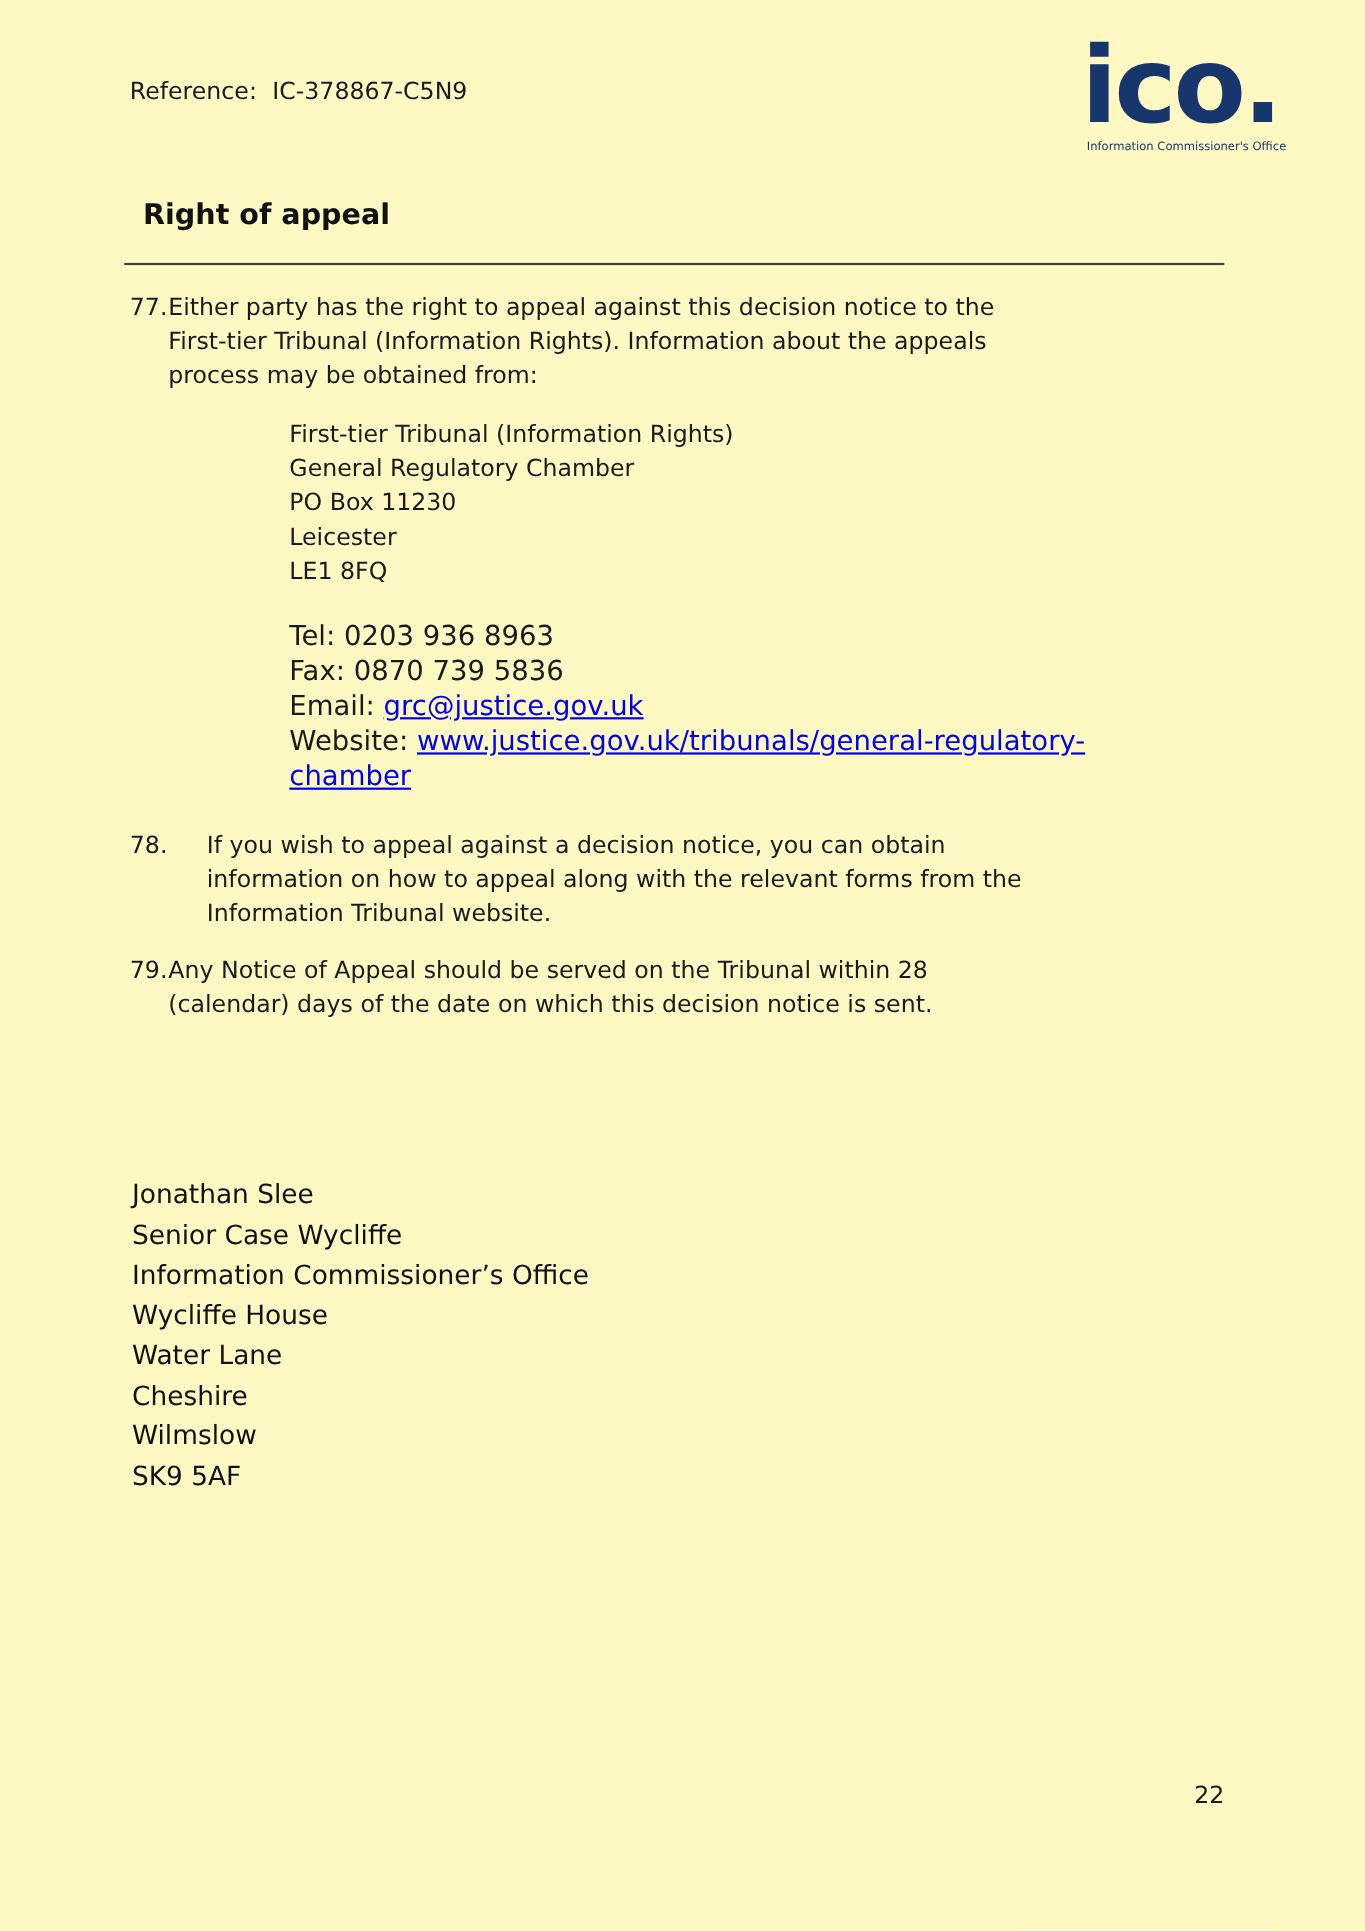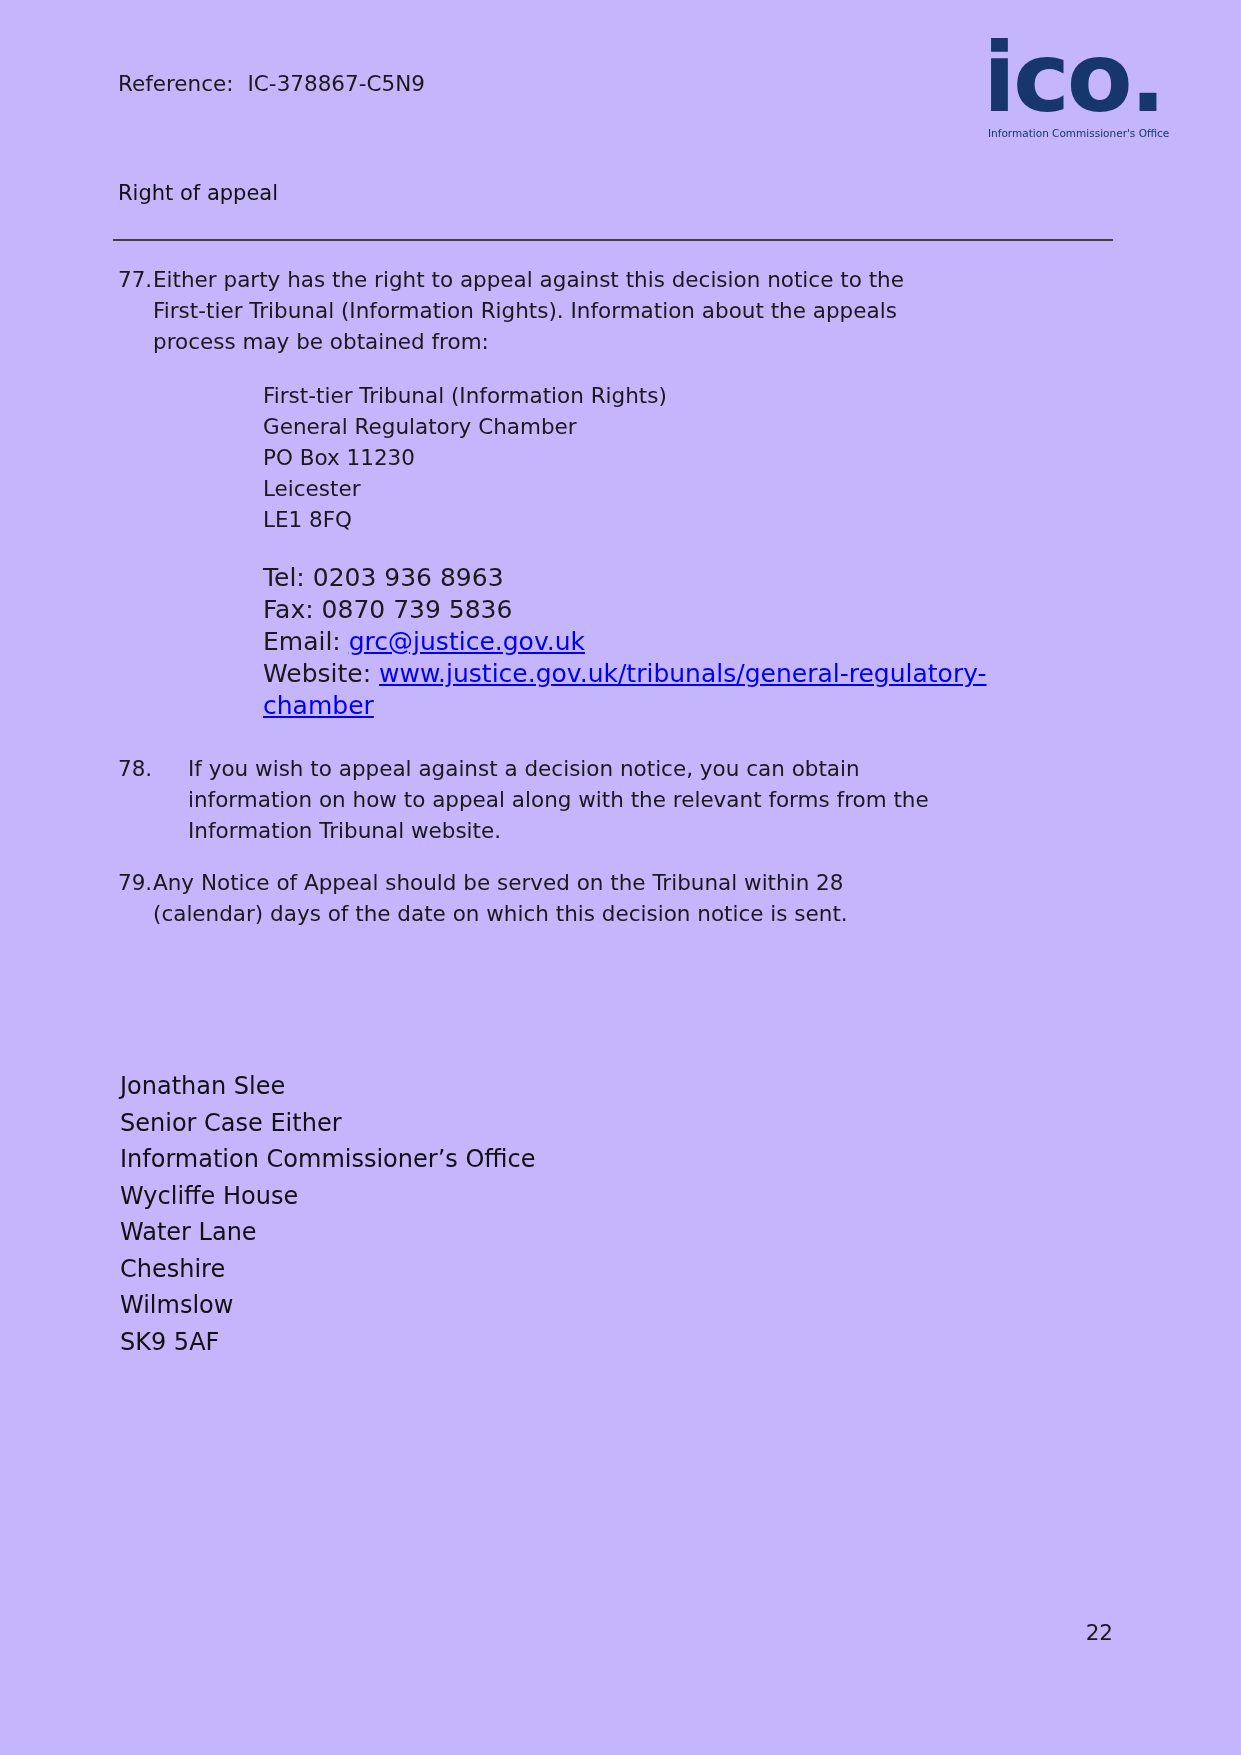--- a/index.html
+++ b/index.html
@@ -1,37 +1,37 @@
 <!DOCTYPE html>
 <html><head>
 <meta charset="utf-8">
 <style>
   html,body{margin:0;padding:0;background:#ffffff;}
   .page{
     position:relative;
     width:1241px;
     height:1755px;
-    background:#c4b5fd;
+    background:#fef9c3;
     font-family:"DejaVu Sans","Liberation Sans",sans-serif;
     color:#1a1a1a;
     overflow:hidden;
   }
   .abs{position:absolute;}
 
   .ref-line{top:71px;left:118px;font-size:21.5px;}
   .ref-value{margin-left:14px;}
 
   .logo{top:32px;right:62px;width:196px;text-align:left;}
   .logo-word{
     font-size:96px;font-weight:700;letter-spacing:-3px;
     line-height:0.96;color:#16366d;
   }
   .logo-tag{font-size:10.5px;color:#16366d;white-space:nowrap;margin-top:3px;margin-left:5px;}
 
-  .heading{top:181px;left:118px;font-size:21px;font-weight:400;margin:0;color:#111;}
+  .heading{top:181px;left:130px;font-size:26px;font-weight:700;margin:0;color:#111;}
   .rule{top:239px;left:113px;width:1000px;height:0;border-top:2px solid #3f3f3f;}
 
   .para{left:118px;font-size:21.5px;line-height:31px;display:flex;color:#1a1a1a;}
   .pnum{width:35px;flex:none;}
   .ptext{white-space:pre-line;}
 
   .addr{
     top:380px;left:263px;
     font-size:21.5px;line-height:31px;white-space:pre-line;
   }
@@ -92,21 +92,21 @@
   </div>
 
   <div class="abs para" style="top:867px;">
     <span class="pnum">79.</span>
     <div class="ptext">Any Notice of Appeal should be served on the Tribunal within 28
 (calendar) days of the date on which this decision notice is sent.</div>
   </div>
 
   <div class="abs signature">
     <div>Jonathan Slee</div>
-    <div>Senior Case Either</div>
+    <div>Senior Case Wycliffe</div>
     <div>Information Commissioner’s Office</div>
     <div>Wycliffe House</div>
     <div>Water Lane</div>
     <div>Cheshire</div>
     <div>Wilmslow</div>
     <div>SK9 5AF</div>
   </div>
 
   <div class="abs pagenum">22</div>
 

